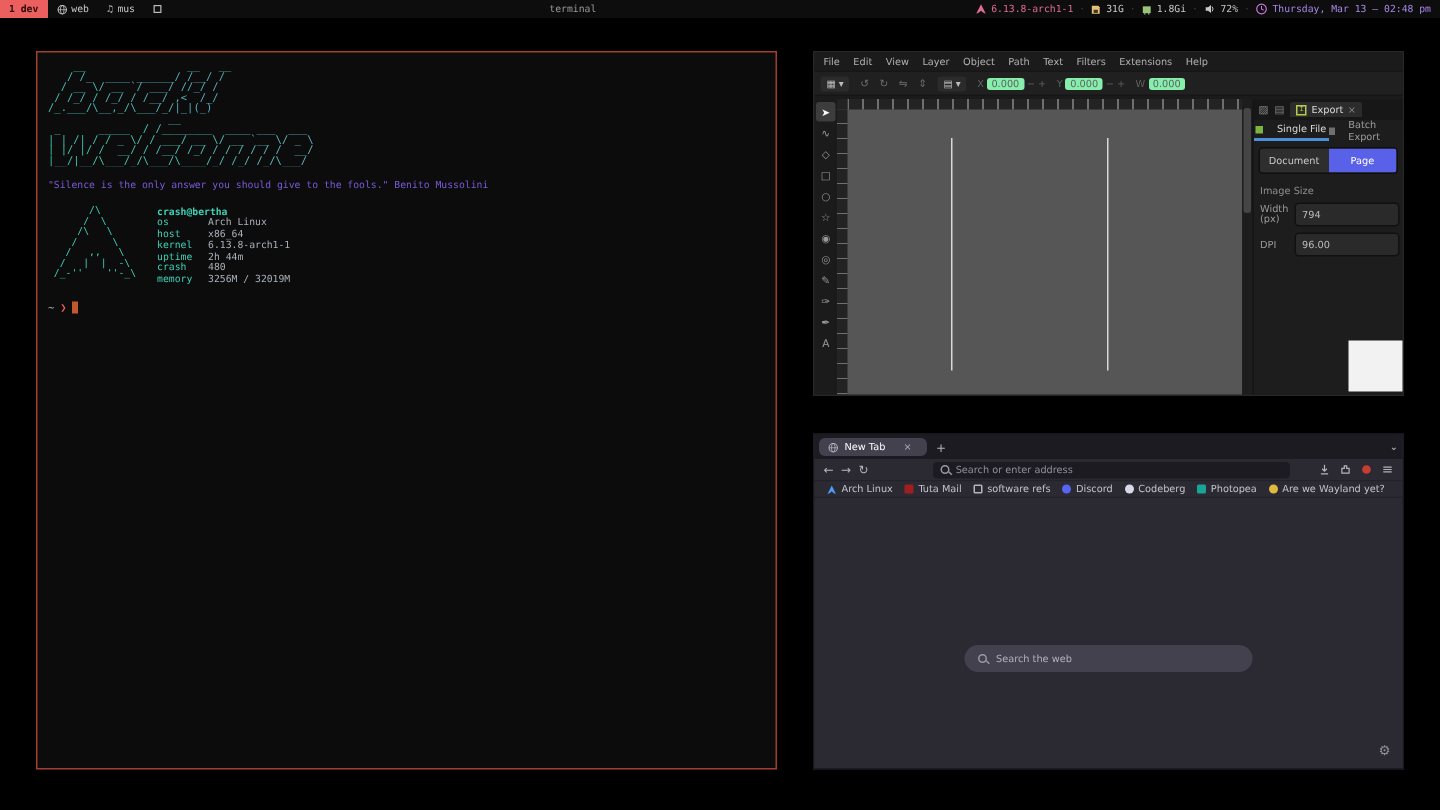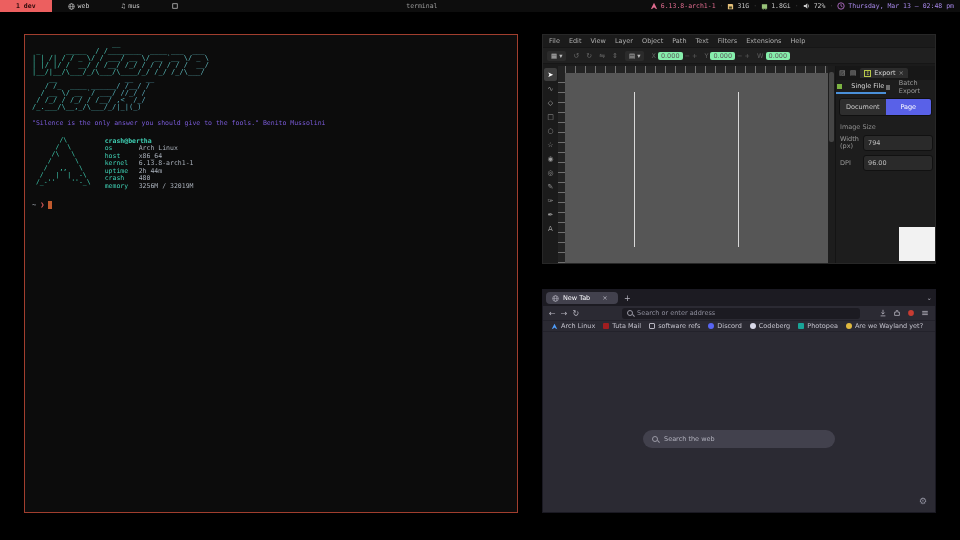--- a/index.html
+++ b/index.html
@@ -4,21 +4,21 @@
 <style>
   * { margin:0; padding:0; box-sizing:border-box; }
   html,body { width:960px; height:540px; background:#000; overflow:hidden;
               font-family:"DejaVu Sans", sans-serif; }
   .mono { font-family:"DejaVu Sans Mono", monospace; }
 
   
   #topbar { position:absolute; left:0; top:0; width:960px; height:12px;
             background:#0d0d0d; display:flex; align-items:center;
             font-family:"DejaVu Sans Mono", monospace; font-size:6.5px; color:#c8c8c8; }
-  .ws { display:flex; align-items:center; gap:3px; padding:0 16px; height:12px; }
+  .ws { display:flex; align-items:center; gap:3px; padding:0 6px; height:12px; }
   .ws.active { background:#ec5f5f; color:#2a0a0a; font-weight:bold; }
   .ws svg { display:block; }
   #bar-title { flex:1; text-align:center; color:#9a9a9a; }
   #bar-right { display:flex; align-items:center; gap:4px; padding-right:6px; }
   .mod { display:flex; align-items:center; gap:3px; }
   .mod-sep { color:#444; }
   .kernel-txt { color:#e06c8f; }
   .clock-txt { color:#a687e8; }
 
   
@@ -193,30 +193,30 @@
       <svg width="8" height="8" viewBox="0 0 10 10">
         <circle cx="5" cy="5" r="4" fill="none" stroke="#c678dd" stroke-width="1"></circle>
         <path d="M5 2.6 V5 L6.8 6" fill="none" stroke="#c678dd" stroke-width="0.9"></path>
       </svg>
       <span class="clock-txt">Thursday, Mar 13 — 02:48 pm</span>
     </div>
   </div>
 </div>
 
 <div id="terminal">
+  <pre class="art art2">    __                __   __
+   / /_  ____ ______/ /__/ /
+  / __ \/ __ `/ ___/ //_/ /
+ / /_/ / /_/ / /__/ ,&lt;  /_/
+/_.___/\__,_/\___/_/|_|(_)</pre>
   <pre class="art">                   __
  _      _____  / /________  ____ ___  ___
 | | /| / / _ \/ / ___/ __ \/ __ `__ \/ _ \
 | |/ |/ /  __/ / /__/ /_/ / / / / / /  __/
 |__/|__/\___/_/\___/\____/_/ /_/ /_/\___/</pre>
-  <pre class="art art2">    __                __   __
-   / /_  ____ ______/ /__/ /
-  / __ \/ __ `/ ___/ //_/ /
- / /_/ / /_/ / /__/ ,&lt;  /_/
-/_.___/\__,_/\___/_/|_|(_)</pre>
   <div id="term-quote" class="mono">"Silence is the only answer you should give to the fools."  Benito Mussolini</div>
 
   <div id="fetch">
     <pre id="fetch-logo">       /\
       /  \
      /\   \
     /      \
    /   ,,   \
   /   |  |  -\
  /_-''    ''-_\</pre>

